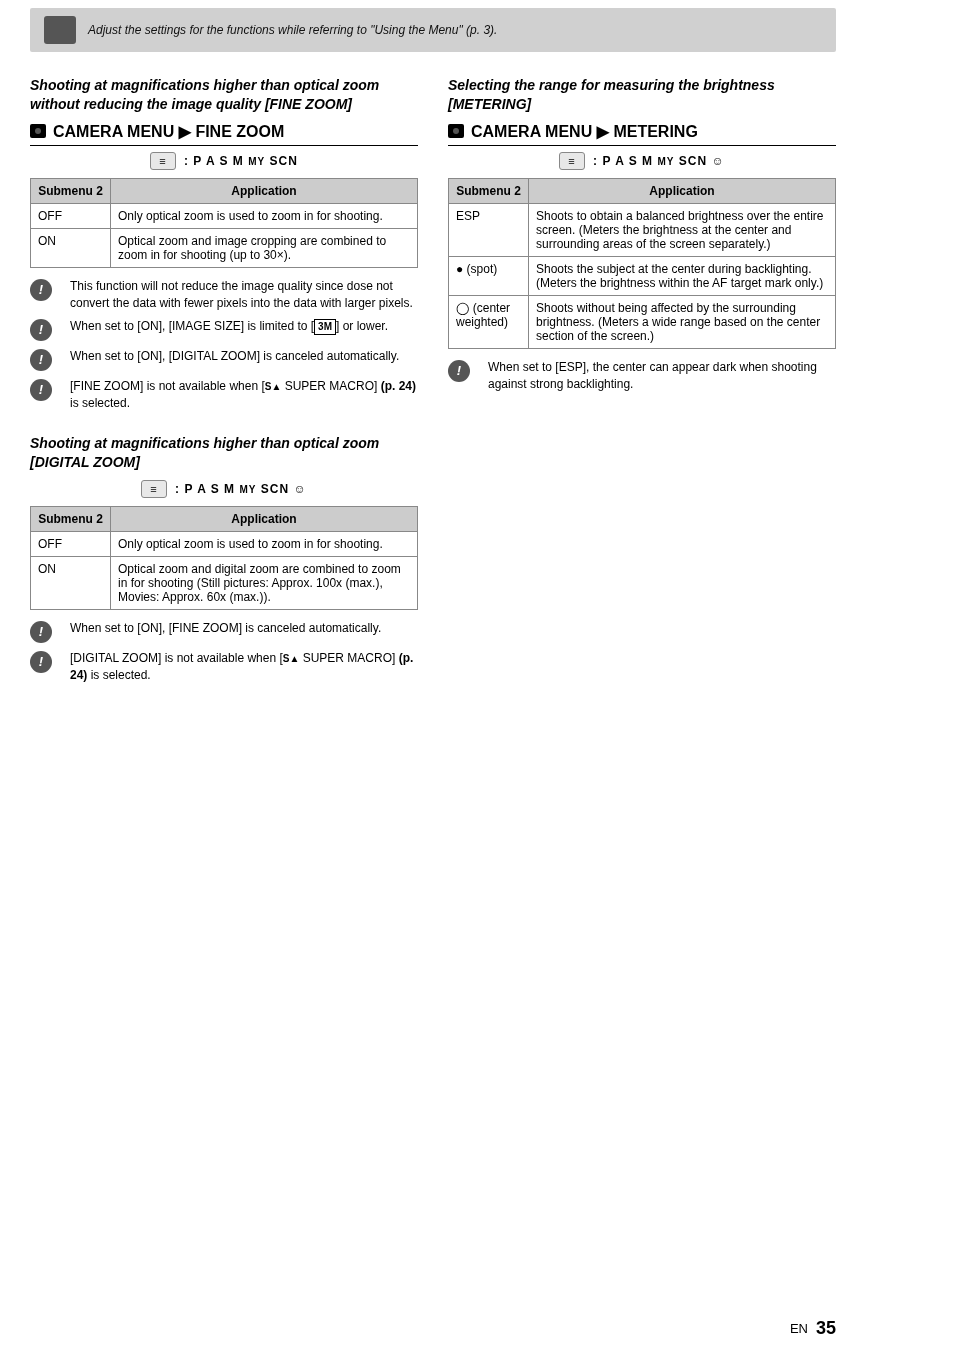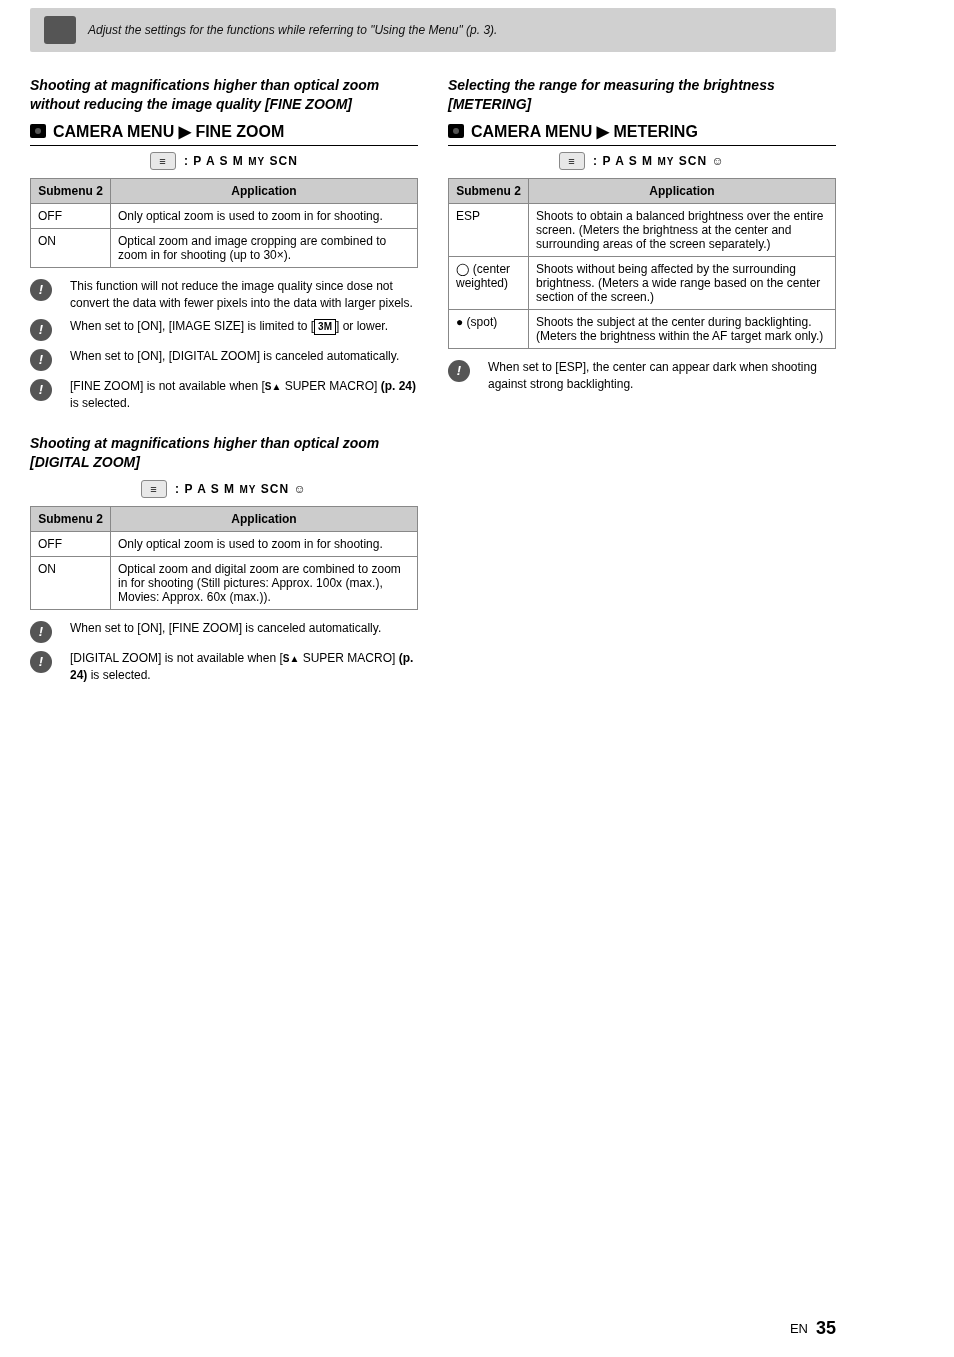--- a/index.html
+++ b/index.html
@@ -336,26 +336,26 @@
               <th>Submenu 2</th>
               <th>Application</th>
             </tr>
           </thead>
           <tbody>
             <tr>
               <td class="col-submenu">ESP</td>
               <td>Shoots to obtain a balanced brightness over the entire screen. (Meters the brightness at the center and surrounding areas of the screen separately.)</td>
             </tr>
             <tr>
+              <td class="col-submenu">● (spot)</td>
+              <td>Shoots the subject at the center during backlighting. (Meters the brightness within the AF target mark only.)</td>
+            </tr>
+            <tr>
               <td class="col-submenu">◯ (center weighted)</td>
               <td>Shoots without being affected by the surrounding brightness. (Meters a wide range based on the center section of the screen.)</td>
-            </tr>
-            <tr>
-              <td class="col-submenu">● (spot)</td>
-              <td>Shoots the subject at the center during backlighting. (Meters the brightness within the AF target mark only.)</td>
             </tr>
           </tbody>
         </table>
 
         <div class="note-item">
           <span class="note-icon"></span>
           <span class="note-text">When set to [ESP], the center can appear dark when shooting against strong backlighting.</span>
         </div>
       </div>
 

